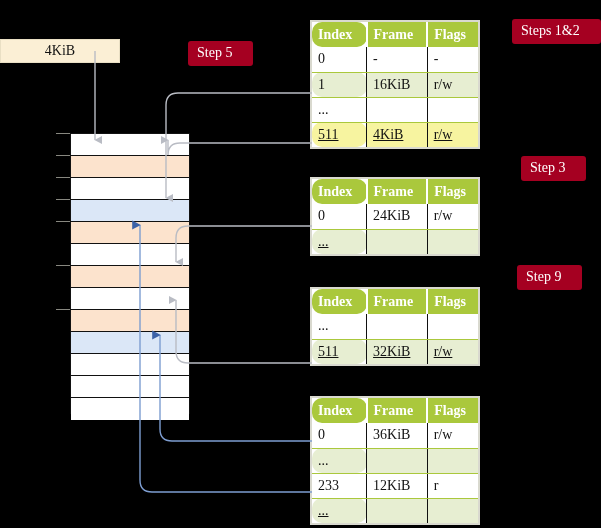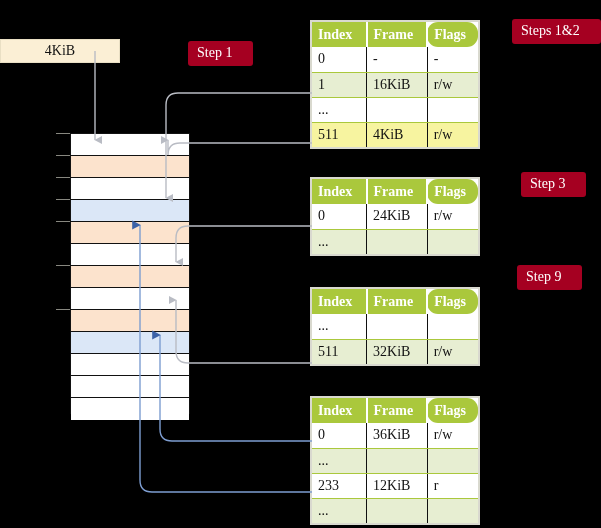--- a/index.html
+++ b/index.html
@@ -59,37 +59,37 @@
   .ptable th {
     background: #aac83c;
     color: #ffffff;
     font-weight: bold;
     text-align: left;
     padding: 2px 6px;
     height: 25px;
     border-right: 2px solid #ffffff;
     font-size: 14px;
   }
-  .ptable th:last-child { border-right: none; border-radius: 11px; }
+  .ptable th:last-child { border-right: none; }
   .ptable td {
     padding: 1px 6px;
     height: 25px;
     border-right: 1px solid #111111;
     border-bottom: 1px solid #aac83c;
     font-size: 14px;
     vertical-align: middle;
   }
   .ptable td:last-child { border-right: none; }
   .ptable tr.alt td { background: #e7eed2; }
-  .ptable tr:last-child td { border-bottom: none; }
+  .ptable tr:last-child td { border-bottom: none; text-decoration: underline; }
   .hl { background: #f7f4a0 !important; }
   .ptable tr.alt td.hl { background: #f7f4a0 !important; }
 
   
-  .c-index { width: 56px; }
+  .c-index { width: 56px; border-radius: 10px; }
   .c-frame { width: 62px; }
   .c-flags { width: 52px; }
 
   
   #memcol {
     position: absolute;
     left: 70px;
     top: 133px;
     width: 120px;
     height: 281px;
@@ -125,26 +125,26 @@
 </head>
 <body>
 
 <div id="stage">
 
   <div class="srcbox" style="left:0px; top:39px; width:120px;">
     <span>4KiB</span>
   </div>
 
   <div class="badge" style="left:188px; top:41px;">
-    <span>Step 1</span>
+    <span>Step 5</span>
   </div>
   <div class="badge" style="left:512px; top:19px;">
     <span>Steps 1&amp;2</span>
   </div>
-  <div class="badge" style="left:521px; top:172px;">
+  <div class="badge" style="left:521px; top:156px;">
     <span>Step 3</span>
   </div>
   <div class="badge" style="left:517px; top:265px;">
     <span>Step 9</span>
   </div>
 
   <div id="memcol">
       <div class="memrow"></div>
       <div class="memrow orange"></div>
       <div class="memrow"></div>

